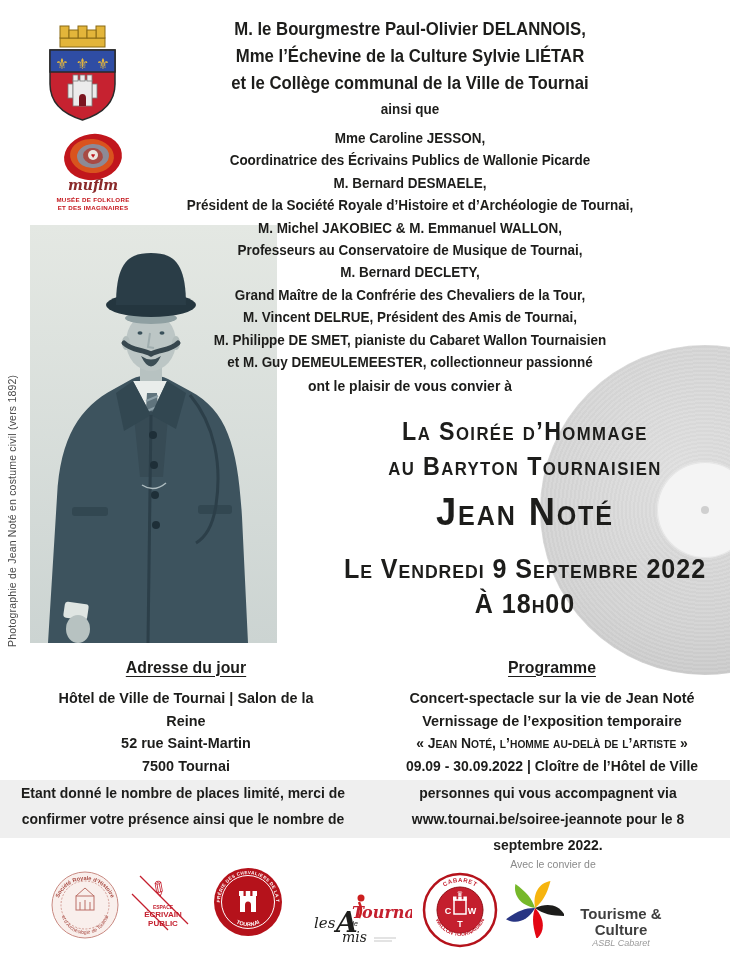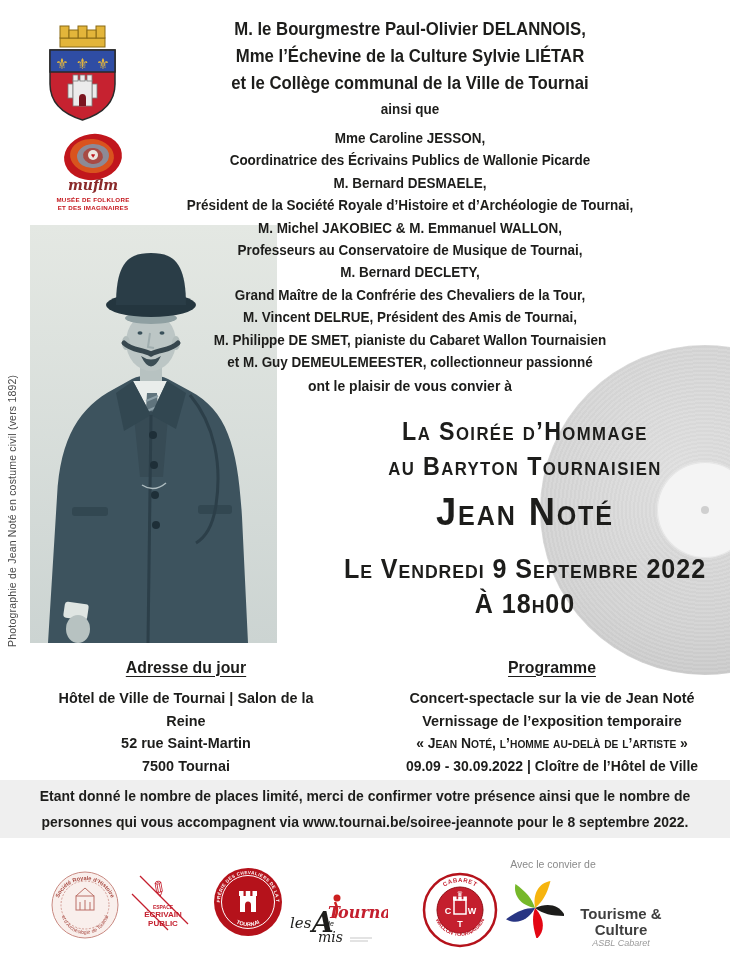--- a/index.html
+++ b/index.html
@@ -35,30 +35,30 @@
   .disc-hole{position:absolute;left:44px;top:44px;width:8px;height:8px;border-radius:50%;background:#cfcfcf;}
 
   .col{z-index:3;}
   .addr{left:26px;top:658px;width:320px;}
   .prog{left:377px;top:658px;width:350px;}
   .col-head{font-size:17px;font-weight:700;text-decoration:underline;text-underline-offset:3px;margin-bottom:9px;}
   .col-line{font-size:15.5px;line-height:22.5px;font-weight:700;}
   .col-line.small{font-size:15px;}
 
   .rsvp{left:0;top:780px;width:730px;height:58px;background:#efefef;display:flex;
-        flex-direction:column;justify-content:center;z-index:3;}
+        flex-direction:row;justify-content:center;z-index:3;}
   .rsvp-line{font-size:15px;line-height:26px;font-weight:700;text-align:center;}
 
   .arms{left:40px;top:20px;}
   .muf{left:48px;top:130px;}
 
   .seal{left:50px;top:870px;}
   .ecr{left:126px;top:868px;}
   .chev{left:212px;top:866px;}
-  .amis{left:288px;top:890px;}
+  .amis{left:312px;top:890px;}
   .cab{left:422px;top:872px;}
   .sout-label{left:500px;top:858px;width:106px;text-align:center;font-size:10.5px;color:#8a8a8a;}
   .pin{left:506px;top:874px;}
   .tc{left:558px;top:906px;width:126px;text-align:center;}
   .tc-name{font-size:15px;font-weight:700;color:#3f3f3f;line-height:16px;}
   .tc-sub{font-size:9px;font-style:italic;color:#9a9a9a;line-height:11px;}
 </style>
 </head>
 <body>
 

